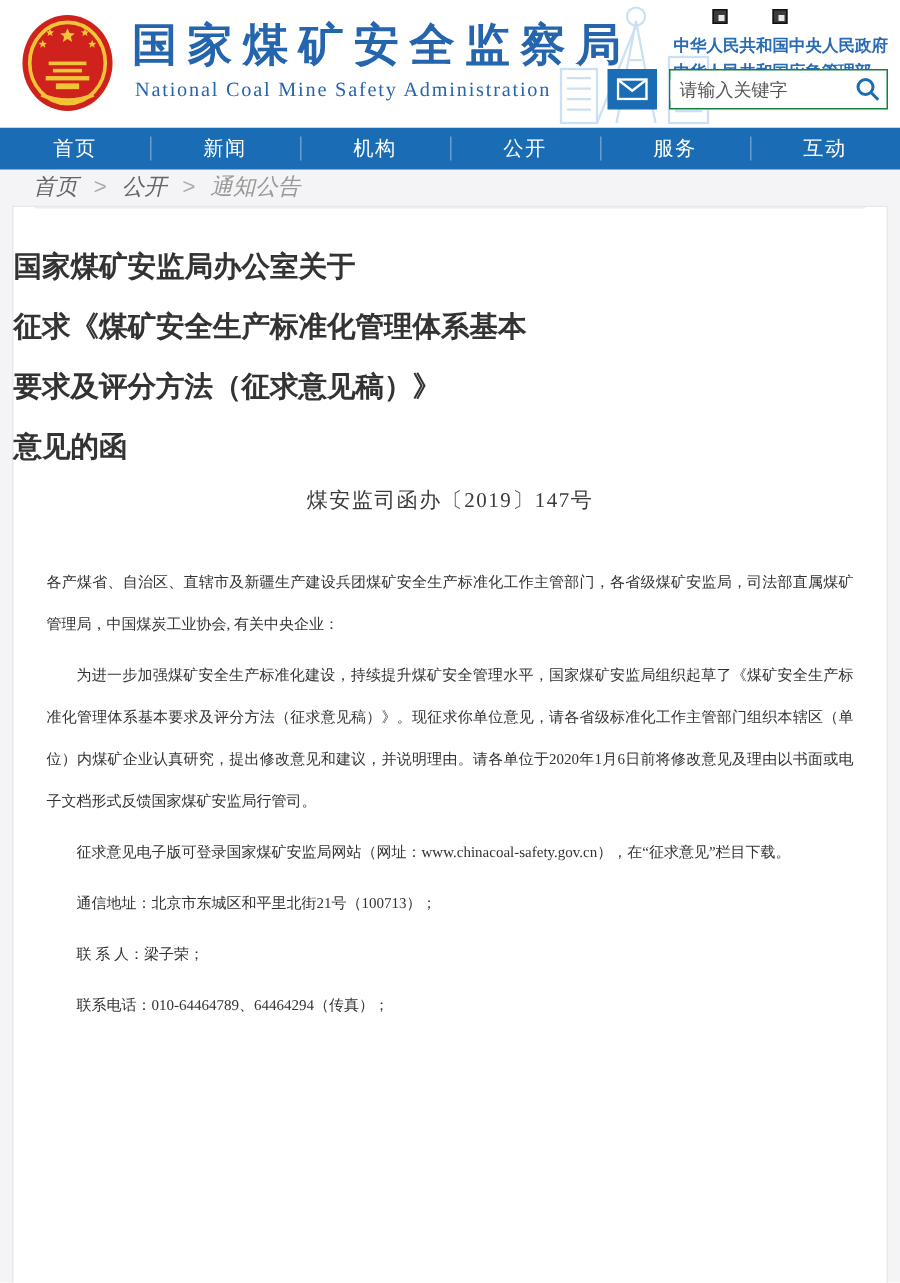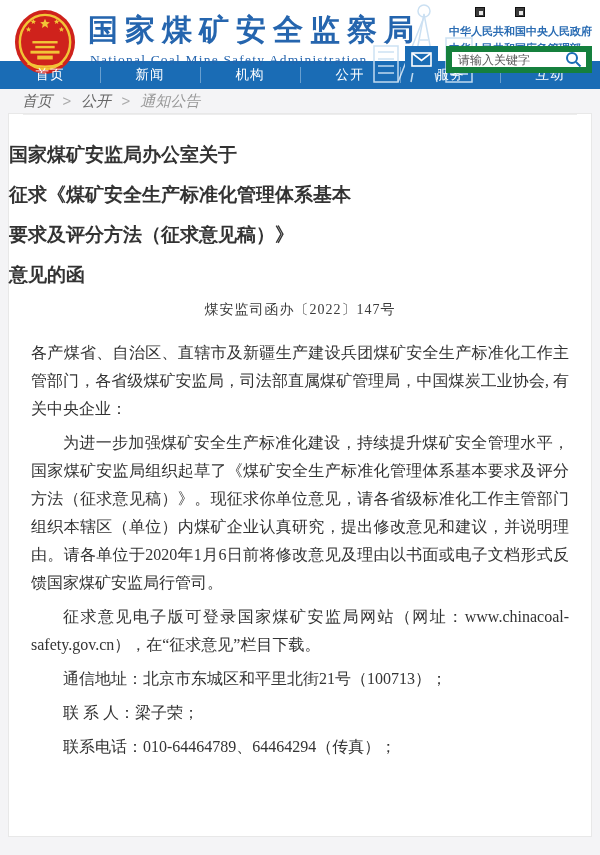--- a/index.html
+++ b/index.html
@@ -3,21 +3,21 @@
 <meta charset="utf-8">
 <style>
   * { box-sizing: border-box; }
   html, body { margin:0; padding:0; }
   body {
     width:600px; height:855px; overflow:hidden; position:relative;
     background:#f4f4f6;
     font-family:"Liberation Sans","DejaVu Sans",sans-serif;
   }
   
-  .header { height:61px; background:#fff; position:relative; }
+  .header { height:85px; background:#fff; position:relative; }
   .emblem { position:absolute; left:14px; top:9px; width:62px; height:66px; }
   .site-title {
     position:absolute; left:88px; top:10px;
     font-family:"Liberation Serif","DejaVu Serif",serif;
     font-weight:bold; font-size:30px; color:#2565ae; letter-spacing:7px; white-space:nowrap;
   }
   .site-subtitle {
     position:absolute; left:90px; top:52px;
     font-family:"Liberation Serif","DejaVu Serif",serif;
     font-size:13.5px; color:#2565ae; letter-spacing:1.2px; white-space:nowrap;
@@ -29,21 +29,21 @@
     display:inline-block; width:10px; height:10px; background:#3c3c3c;
     border:1px solid #111; margin-left:26px; position:relative;
   }
   .broken-img::after { content:""; position:absolute; left:3px; top:3px; width:4px; height:4px; background:#e8e8e8; }
   .top-link { display:block; color:#2a6cb3; font-size:11px; font-weight:bold; line-height:17px; text-decoration:none; cursor:pointer; }
   .search-row { position:absolute; right:8px; top:46px; display:flex; align-items:center; z-index:2; }
   .mail-btn {
     width:33px; height:27px; background:#1a6cb5; display:flex;
     align-items:center; justify-content:center; margin-right:8px; cursor:pointer;
   }
-  .search-box { width:146px; height:27px; background:#fff; border:6px solid #15803d; display:flex; align-items:center; }
+  .search-box { width:146px; height:27px; background:#fff; border:1px solid #15803d; display:flex; align-items:center; }
   .search-box input {
     border:none; outline:none; flex:1; min-width:0; font-size:12px; padding:0 6px;
     font-family:"Liberation Sans","DejaVu Sans",sans-serif; color:#333;
   }
   .search-box input::placeholder { color:#555; }
   .search-btn { width:26px; height:27px; border:none; background:transparent; display:flex; align-items:center; justify-content:center; cursor:pointer; padding:0; }
   
   .nav { height:28px; background:#1a6cb5; display:flex; }
   .nav-item {
     flex:1; color:#fff; font-size:13.5px; text-align:center; line-height:28px;
@@ -74,23 +74,23 @@
     margin-top:20px; text-align:left;
     font-family:"Liberation Serif","DejaVu Serif",serif;
     font-weight:bold; font-size:19px; color:#333; line-height:40px;
   }
   .doc-number {
     margin-top:6px; text-align:center;
     font-family:"Liberation Serif","DejaVu Serif",serif;
     font-size:14px; color:#3a3a3a; letter-spacing:1px;
   }
   .doc-body {
-    margin-top:20px; padding:0 22px;
+    margin-top:32px; padding:0 22px;
     font-family:"Liberation Serif","DejaVu Serif",serif;
-    font-size:16px; color:#333; line-height:28px; text-align:justify;
+    font-size:10px; color:#333; line-height:28px; text-align:justify;
   }
   .doc-body p { margin:0 0 6px; }
   .doc-body p.indent { text-indent:2em; }
 </style>
 </head>
 <body>
 
 <div class="header">
 
   <svg class="cityscape" width="118" height="82" viewBox="0 0 118 82" fill="none" stroke="#c9dff2" stroke-width="1.5">
@@ -175,21 +175,21 @@
 
   <div class="meta-divider"></div>
 
   <div class="doc-title">
     <div>国家煤矿安监局办公室关于</div>
     <div>征求《煤矿安全生产标准化管理体系基本</div>
     <div>要求及评分方法（征求意见稿）》</div>
     <div>意见的函</div>
   </div>
 
-  <div class="doc-number">煤安监司函办〔2022〕147号</div>
+  <div class="doc-number">煤安监司函办〔2019〕147号</div>
 
   <div class="doc-body">
     <p>各产煤省、自治区、直辖市及新疆生产建设兵团煤矿安全生产标准化工作主管部门，各省级煤矿安监局，司法部直属煤矿管理局，中国煤炭工业协会, 有关中央企业：</p>
     <p class="indent">为进一步加强煤矿安全生产标准化建设，持续提升煤矿安全管理水平，国家煤矿安监局组织起草了《煤矿安全生产标准化管理体系基本要求及评分方法（征求意见稿）》。现征求你单位意见，请各省级标准化工作主管部门组织本辖区（单位）内煤矿企业认真研究，提出修改意见和建议，并说明理由。请各单位于2020年1月6日前将修改意见及理由以书面或电子文档形式反馈国家煤矿安监局行管司。</p>
     <p class="indent">征求意见电子版可登录国家煤矿安监局网站（网址：www.chinacoal-safety.gov.cn），在“征求意见”栏目下载。</p>
     <p class="indent">通信地址：北京市东城区和平里北街21号（100713）；</p>
     <p class="indent">联 系 人：梁子荣；</p>
     <p class="indent">联系电话：010-64464789、64464294（传真）；</p>
 
   </div>

